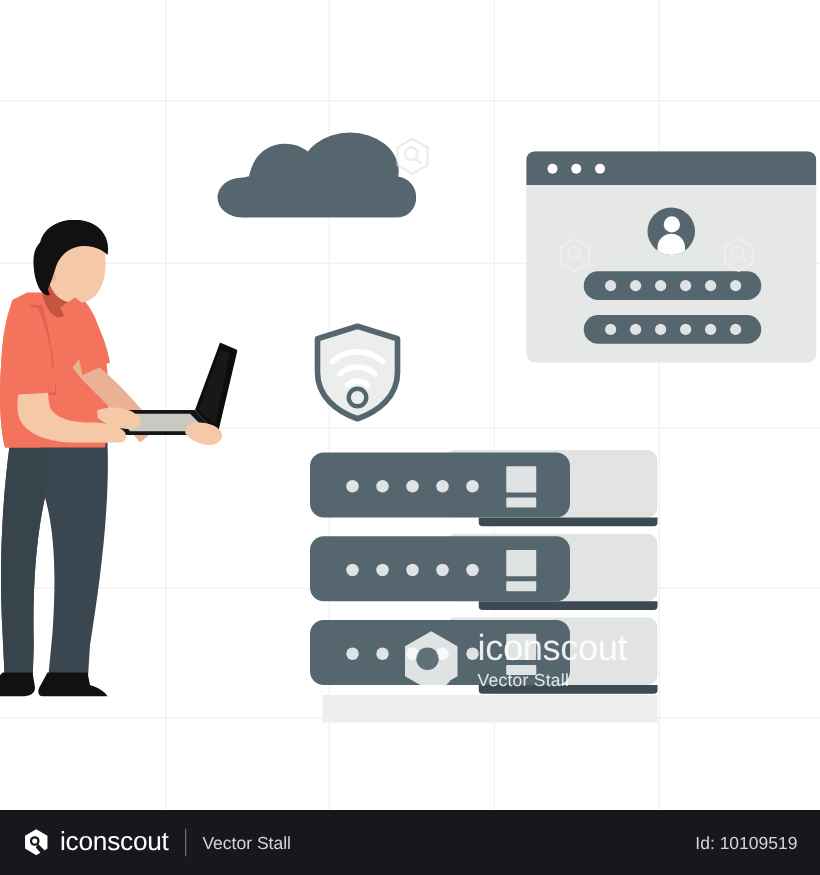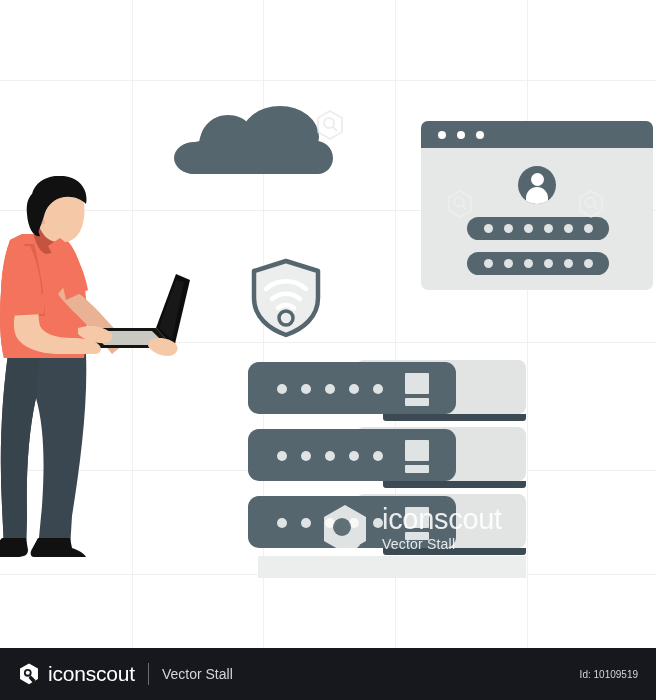--- a/index.html
+++ b/index.html
@@ -243,21 +243,21 @@
     background: #6a6e77;
     margin: 0 13px;
   }
   #footer-contributor {
     color: #d3d5d9;
     font-size: 14px;
   }
   #footer-spacer { flex: 1 1 auto; }
   #footer-id {
     color: #d3d5d9;
-    font-size: 10px;
+    font-size: 14px;
   }
 </style>
 </head>
 <body>
 
 <div id="stage">
 
   <div id="grid">
     <div class="gridline-v" style="left:132px"></div>
     <div class="gridline-v" style="left:263px"></div>

